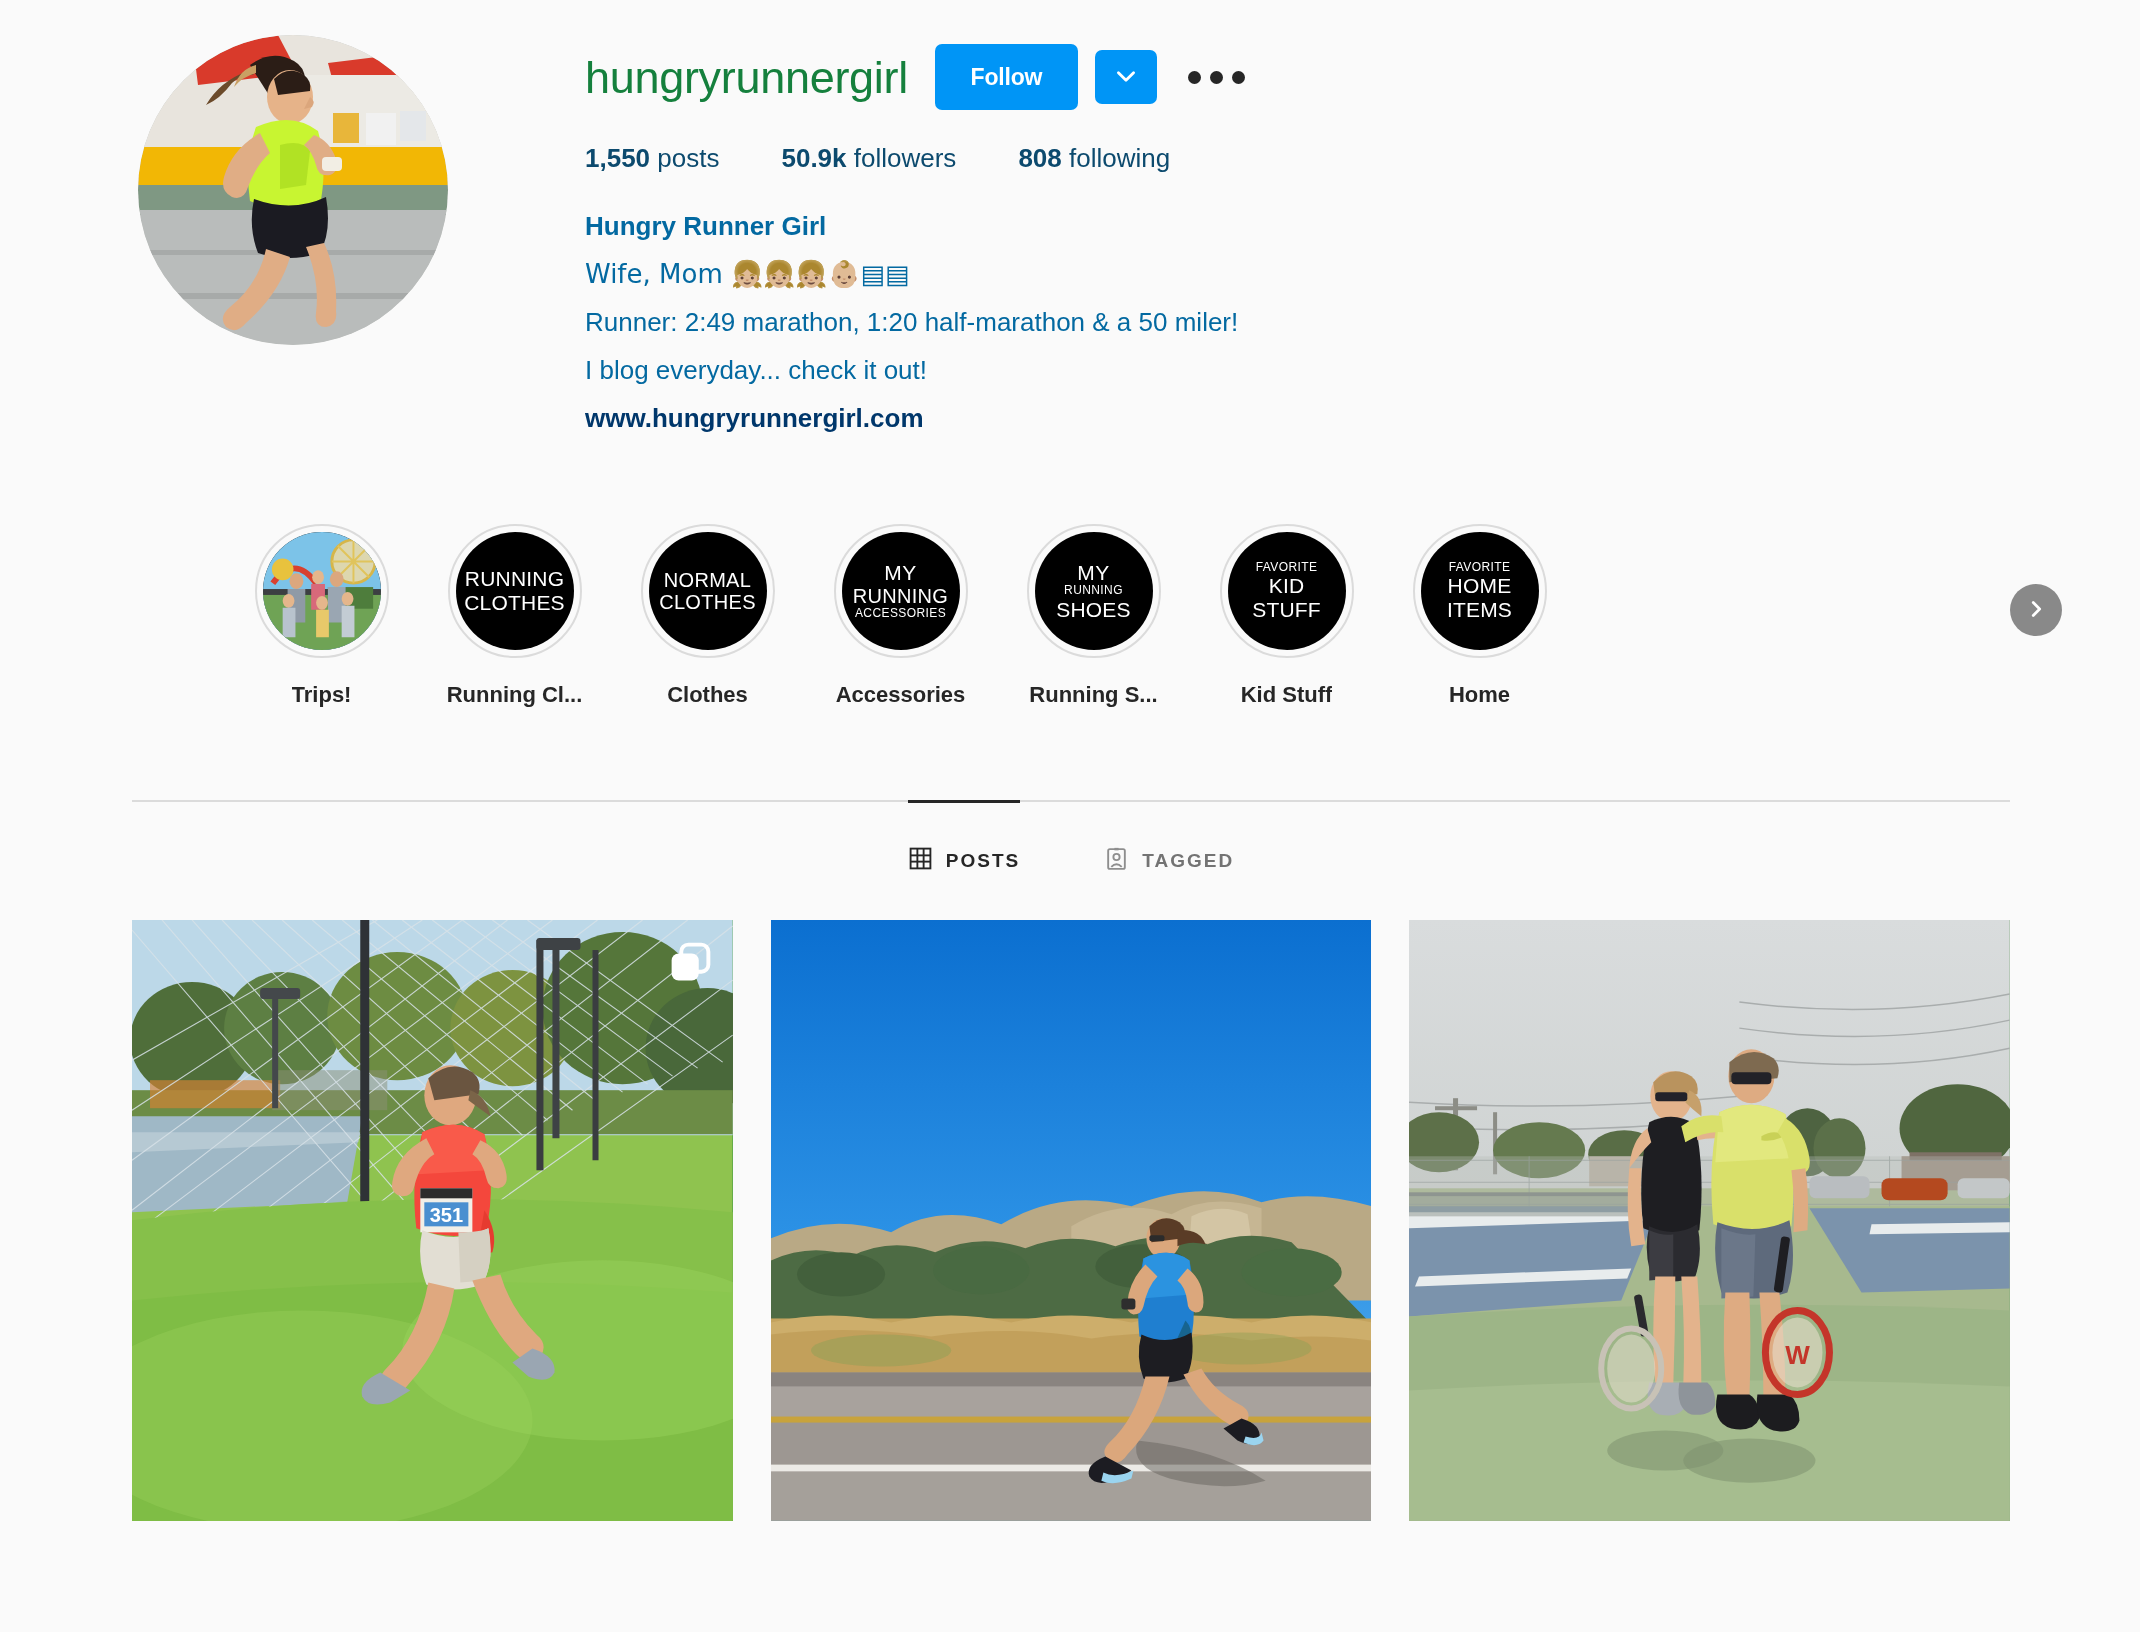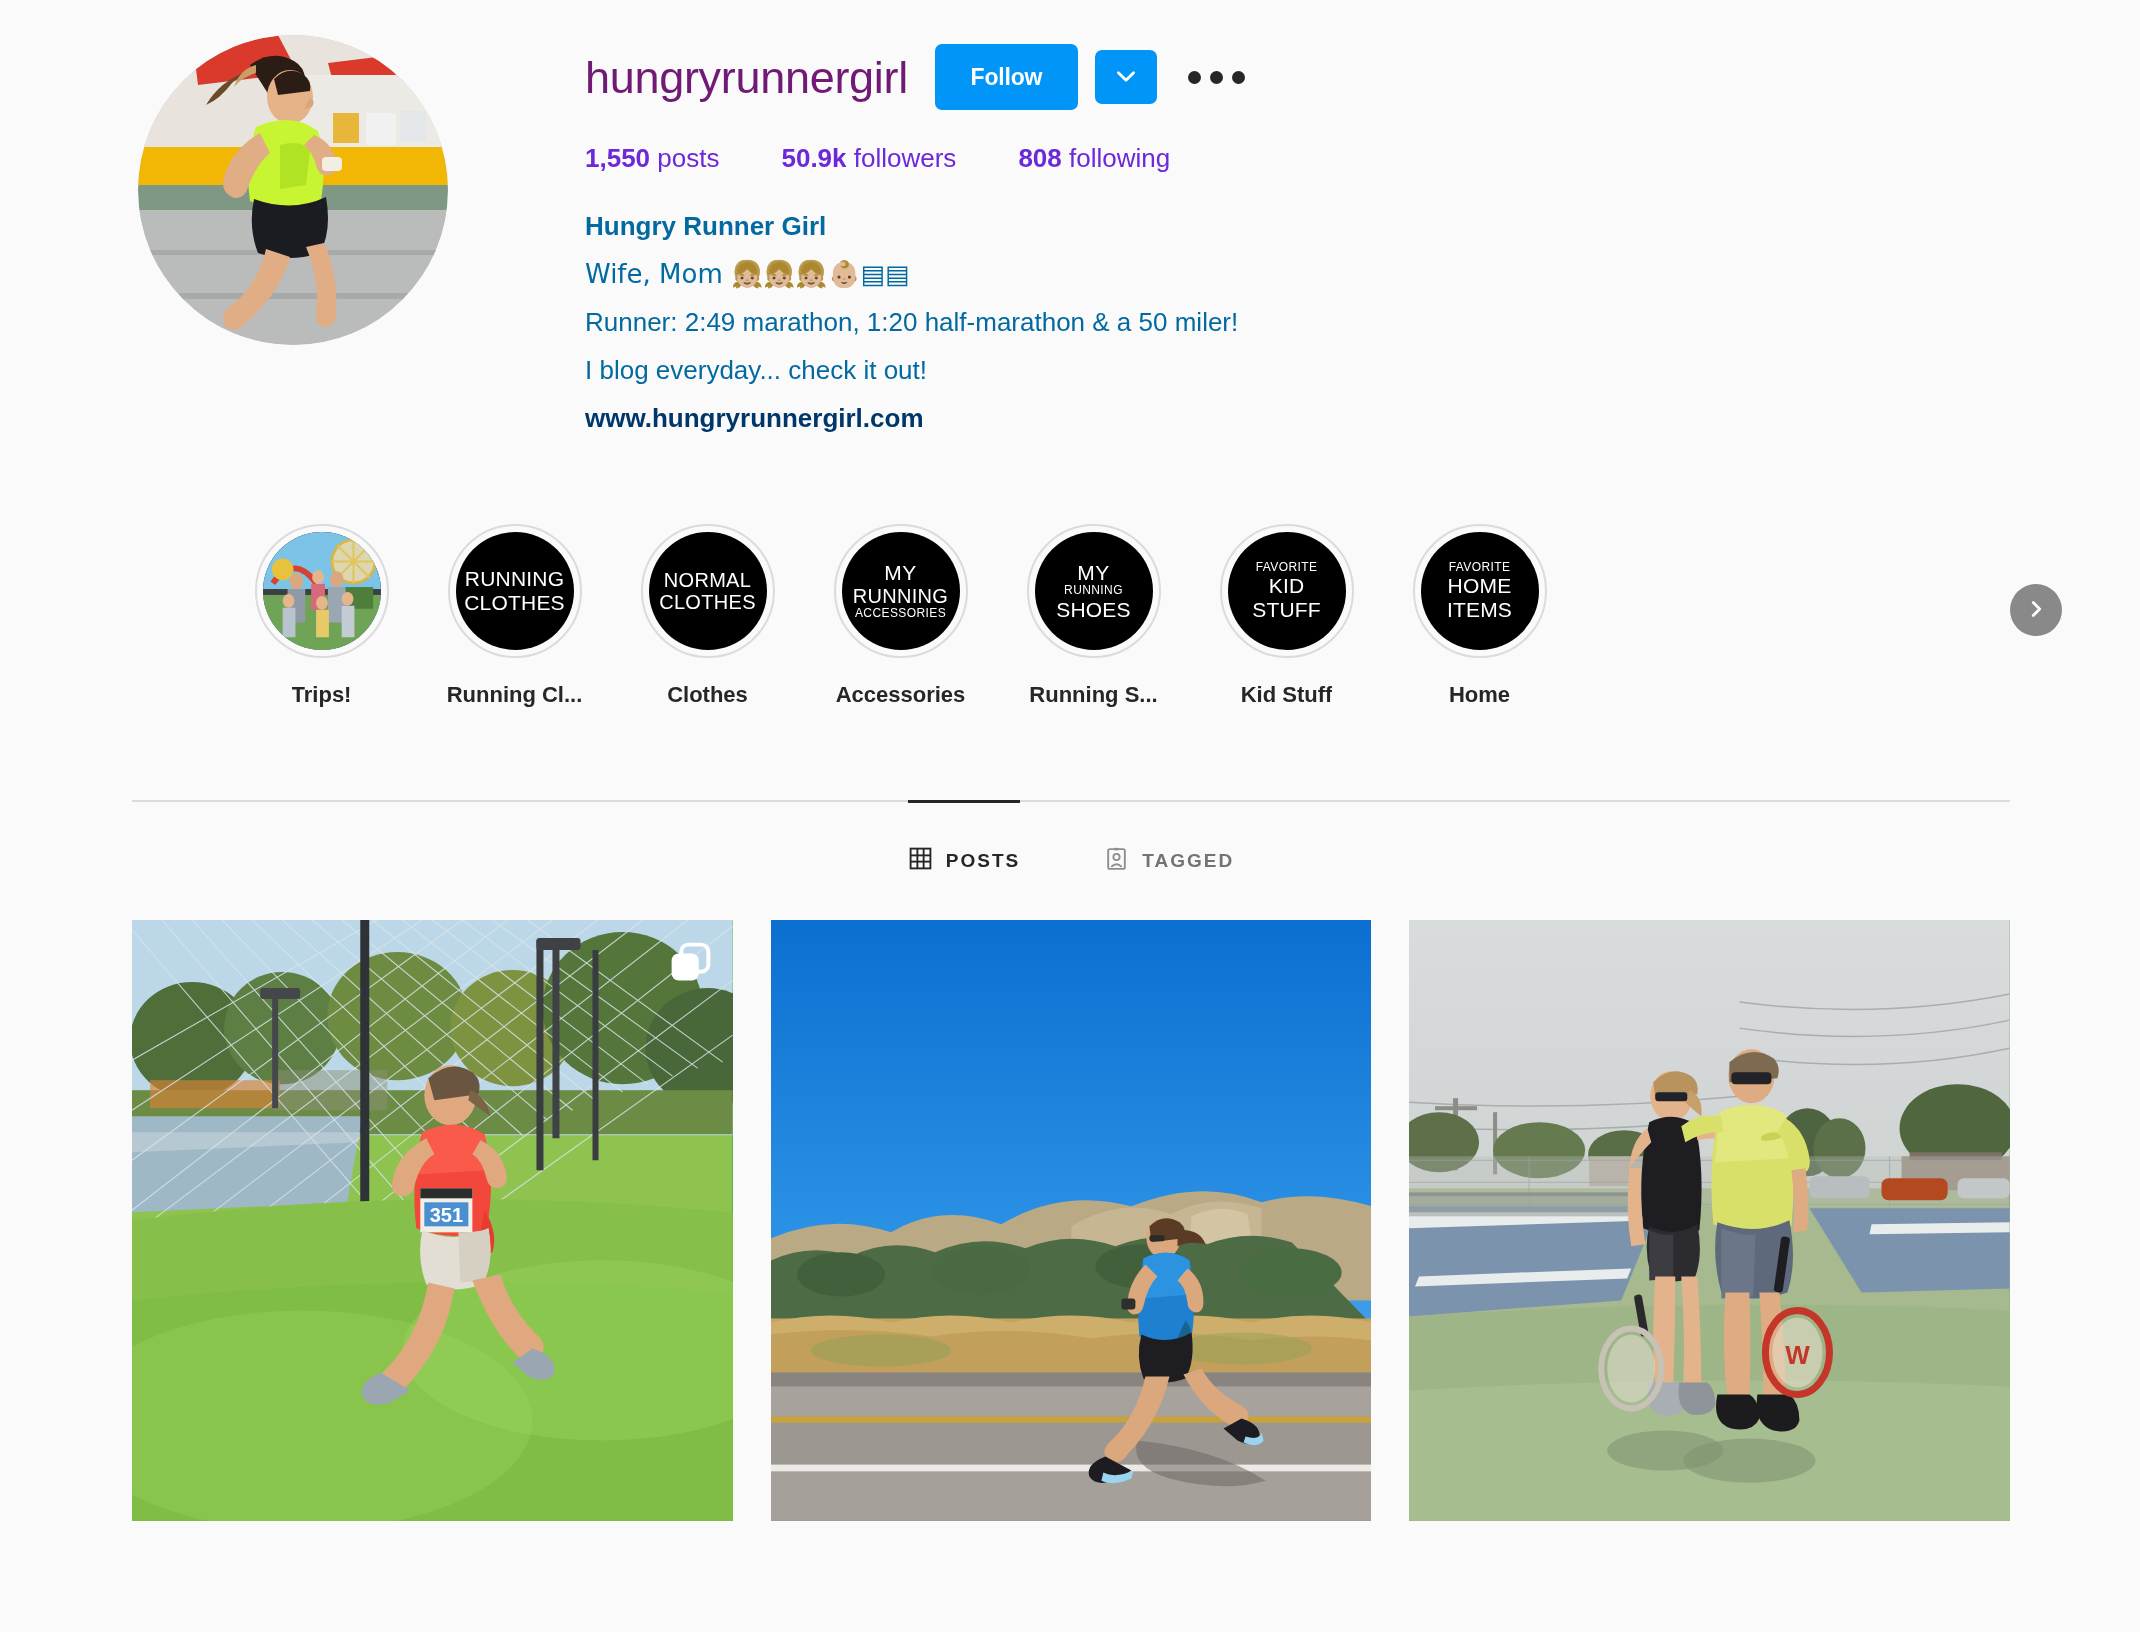--- a/index.html
+++ b/index.html
@@ -52,21 +52,21 @@
   .name-row {
     display: flex;
     align-items: center;
     gap: 0;
     height: 66px;
   }
 
   .username {
     font-size: 45px;
     font-weight: 300;
-    color: #701a75;
+    color: #15803d;
     line-height: 1;
     letter-spacing: -0.3px;
   }
 
   .follow-btn {
     margin-left: 27px;
     background: #0095f6;
     color: #ffffff;
     border: none;
     border-radius: 7px;
@@ -109,21 +109,21 @@
   }
 
   
   .stats {
     display: flex;
     margin-top: 33px;
     gap: 0;
   }
   .stat {
     font-size: 26px;
-    color: #6d28d9;
+    color: #0c4a6e;
     margin-right: 62px;
     cursor: pointer;
     white-space: nowrap;
   }
   .stat b { font-weight: bold; }
 
   
   .bio { margin-top: 28px; }
   .bio-line {
     font-size: 26px;

